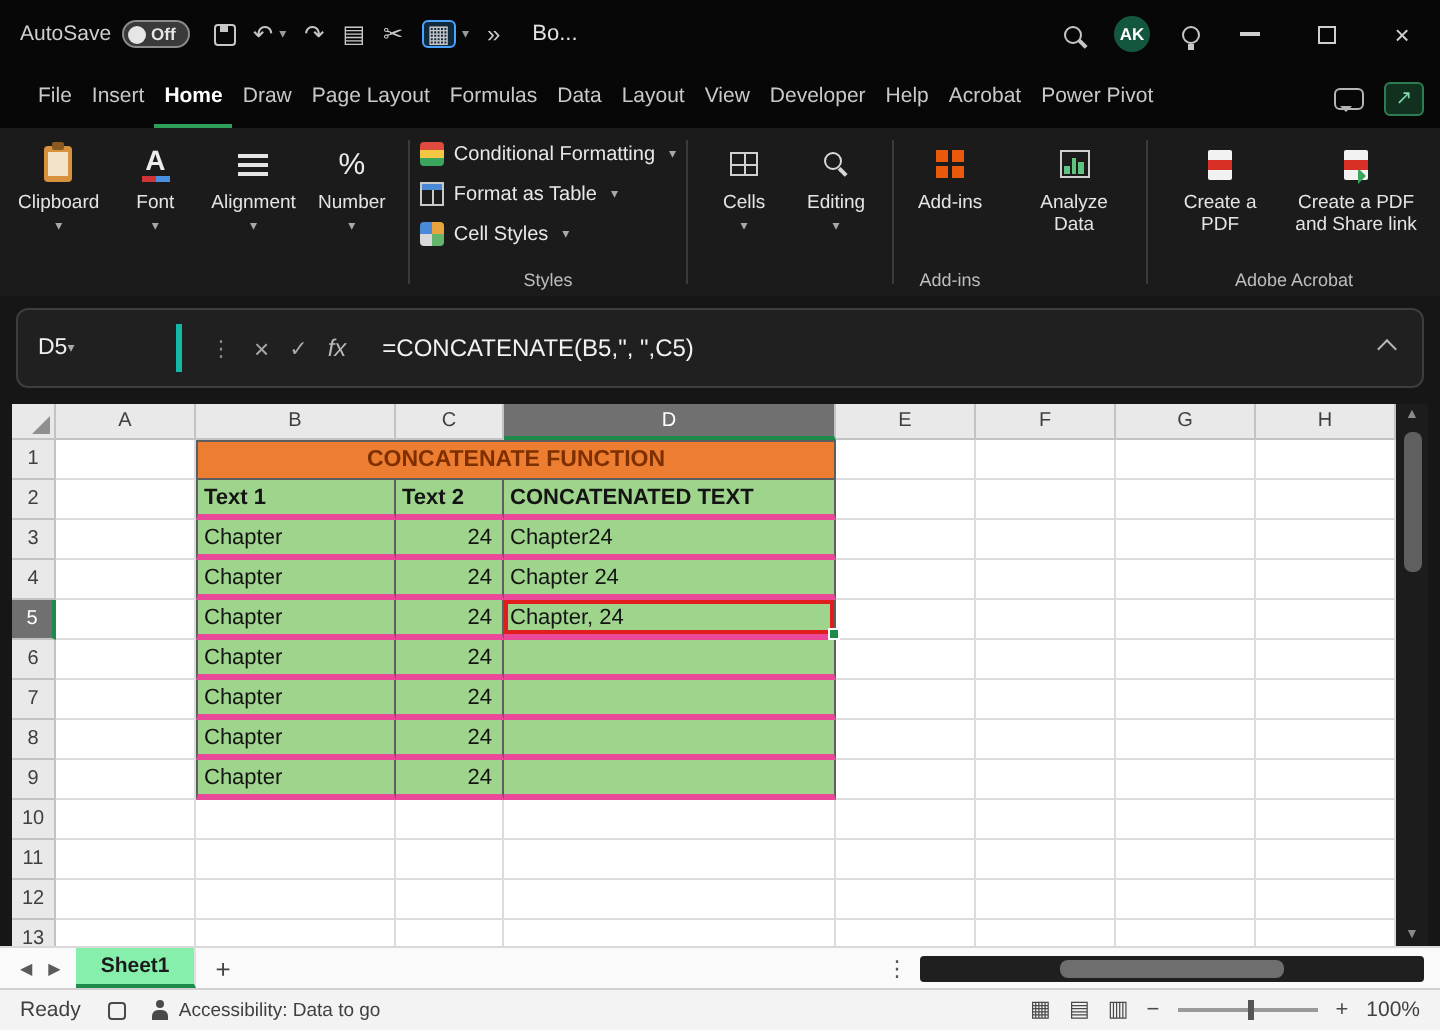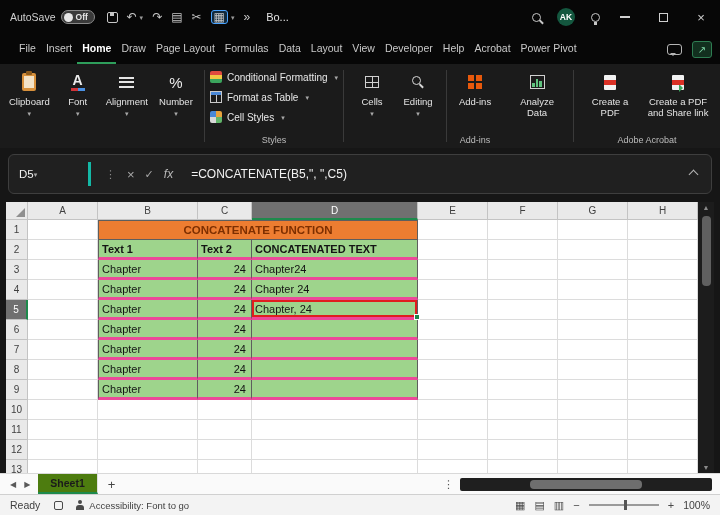--- a/index.html
+++ b/index.html
@@ -113,21 +113,21 @@
   .selred { position:relative; box-shadow:inset 0 0 0 2px #E01E1E; overflow:visible; }
   .fillhandle { position:absolute; right:-3px; bottom:-3px; width:6px; height:6px; background:#1E8A4C; border:1px solid #fff; z-index:5; }
   .vscroll { width:16px; background:#1C1C1C; display:flex; flex-direction:column; align-items:center; padding:2px 0; }
   .scr-arrow { font-size:7px; color:#8A8A8A; line-height:1; }
   .vthumb { width:9px; height:70px; background:#5F5F5F; border-radius:4px; margin-top:5px; margin-bottom:auto; }
   .ws-rightpad { width:6px; background:#161616; }
 
   
   .tabbar { height:21px; background:#FAFAFA; border-top:1px solid #D9D9D9; display:flex; align-items:stretch; flex-shrink:0; }
   .tab-arrows { display:flex; align-items:center; gap:8px; margin:0 8px 0 10px; color:#5A5A5A; font-size:8px; }
-  .sheettab { display:flex; align-items:center; padding:0 12px; font-size:10.5px; font-weight:bold; color:#1B1B1B; border-bottom:2px solid #1E8A4C; background:#4d7c0f; border-right:1px solid #E0E0E0; }
+  .sheettab { display:flex; align-items:center; padding:0 12px; font-size:10.5px; font-weight:bold; color:#1B1B1B; border-bottom:2px solid #1E8A4C; background:#86efac; border-right:1px solid #E0E0E0; }
   .addsheet { display:flex; align-items:center; padding:0 10px; font-size:13px; color:#444; }
   .tab-spacer { flex:1; }
   .tab-dots { display:flex; align-items:center; color:#555; font-size:11px; margin-right:6px; }
   .hscroll { width:252px; height:13px; background:#1F1F1F; border-radius:2px; margin:4px 8px 0 0; position:relative; }
   .hthumb { position:absolute; left:70px; top:2px; width:112px; height:9px; background:#6E6E6E; border-radius:4px; }
 
   
   .statusbar { height:21px; background:#F3F3F3; border-top:1px solid #D0D0D0; display:flex; align-items:center; flex-shrink:0; color:#3F3F3F; }
   .sb-ready { font-size:10.5px; margin-left:10px; }
   .i-macro { width:9px; height:9px; border:1.2px solid #4A4A4A; border-radius:2px; margin-left:14px; }
@@ -511,21 +511,21 @@
     <span class="tab-dots">⋮</span>
     <div class="hscroll">
       <div class="hthumb"></div>
     </div>
   </div>
 
   <div class="statusbar">
     <span class="sb-ready">Ready</span>
     <span class="i-macro"></span>
     <span class="i-person"></span>
-    <span class="sb-acc">Accessibility: Font to go</span>
+    <span class="sb-acc">Accessibility: Data to go</span>
     <div class="sb-right">
       <span class="viewico">▦</span>
       <span class="viewico">▤</span>
       <span class="viewico">▥</span>
       <span class="zoomsign">−</span>
       <span class="zslider">
           <span class="zthumb"></span>
         </span>
       <span class="zoomsign">+</span>
       <span class="sb-zoom">100%</span>

